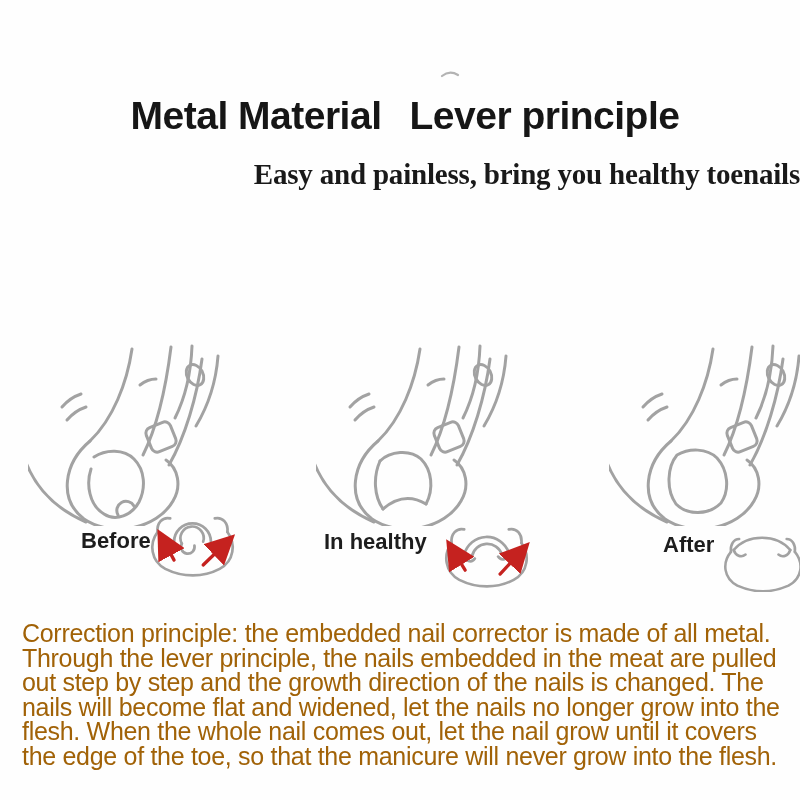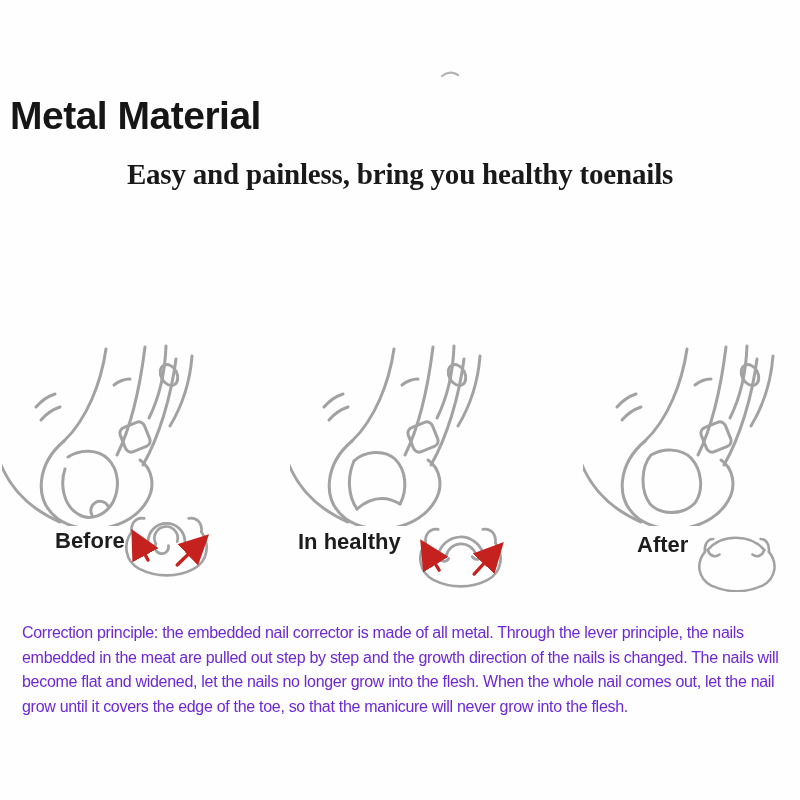--- a/index.html
+++ b/index.html
@@ -2,68 +2,69 @@
 <html><head>
 <meta charset="utf-8">
 <style>
   html,body { margin:0; padding:0; background:#fff; }
   .canvas {
     position:relative; width:800px; height:800px; background:#fefefe;
     overflow:hidden; font-family:"Liberation Sans", sans-serif;
   }
   .title-row {
     position:absolute; top:94px; left:10px; width:790px;
-    display:flex; justify-content:space-between; gap:28px;
+    display:flex; justify-content:center; gap:28px;
     font-weight:700; font-size:39px; color:#161616; letter-spacing:-0.5px;
     white-space:nowrap;
   }
   .subtitle {
-    position:absolute; top:158px; left:0; width:100%; text-align:center;
+    position:absolute; top:158px; left:0; width:100%; text-align:right;
     font-family:"Liberation Serif", serif; font-weight:700; font-size:29px;
     color:#191919; letter-spacing:-0.2px;
   }
   .artifact { position:absolute; left:440px; top:70px; }
-  .stage { position:absolute; top:335px; width:252px; height:262px; }
+  .stage { position:absolute; top:335px; width:252px; height:262px;margin-left:26px; }
   #stage-before   { left:0px; }
   #stage-progress { left:268px; }
   #stage-after    { left:545px; }
   .foot { position:absolute; top:6px; }
   #stage-before   .foot { left:2px; }
   #stage-progress .foot { left:22px; }
   #stage-after    .foot { left:38px; }
   .xsec { position:absolute; }
   #stage-before   .xsec { left:118px; top:152px; }
   #stage-progress .xsec { left:144px; top:163px; }
   #stage-after    .xsec { left:141px; top:173px; }
   .stage-label {
     position:absolute; font-weight:700; font-size:22px; color:#1d1d1d;
     white-space:nowrap;
   }
   #stage-before   .stage-label { left:55px; top:193px; }
   #stage-progress .stage-label { left:30px; top:194px; }
   #stage-after    .stage-label { left:92px; top:197px;text-align:right; }
   .desc {
     position:absolute; top:621px; left:22px; width:758px;
-    font-size:16px; line-height:24.5px; color:#6d28d9; letter-spacing:-0.3px;
+    font-size:25px; line-height:24.5px; color:#a16207; letter-spacing:-0.3px;
   }
   svg .ln { fill:none; stroke:#a2a2a2; stroke-width:3; stroke-linecap:round; stroke-linejoin:round; }
   svg .ln2 { fill:none; stroke:#a2a2a2; stroke-width:2.8; stroke-linecap:round; stroke-linejoin:round; }
   svg .arrow { fill:none; stroke:#c5221f; stroke-width:3.4; stroke-linecap:round; }
 </style>
 </head>
 <body>
 
 <div class="canvas">
 
   <svg class="artifact" width="20" height="10" viewBox="0 0 20 10">
     <path d="M 2,6 C 7,2 13,2 18,5" fill="none" stroke="#b3b3b3" stroke-width="2.2" stroke-linecap="round"></path>
   </svg>
 
   <div class="title-row">
     <span>Metal Material</span>
+    <span>Lever principle</span>
   </div>
   <div class="subtitle">Easy and painless, bring you healthy toenails</div>
 
   <div class="stage" id="stage-before">
     <svg class="foot" width="195" height="185" viewBox="0 0 195 185">
       <path class="ln" d="M 34,66 C 40,59 47,55 53,53"></path>
       <path class="ln" d="M 39,79 C 45,72 52,68 58,66"></path>
       <path class="ln" d="M 104,8 C 99,42 85,78 62,100"></path>
       <path class="ln" d="M 62,100 C 36,122 30,158 56,178 C 84,197 129,188 145,160 C 154,145 150,127 138,119"></path>
       <path class="ln" d="M 143,6 C 138,46 129,86 115,114"></path>

